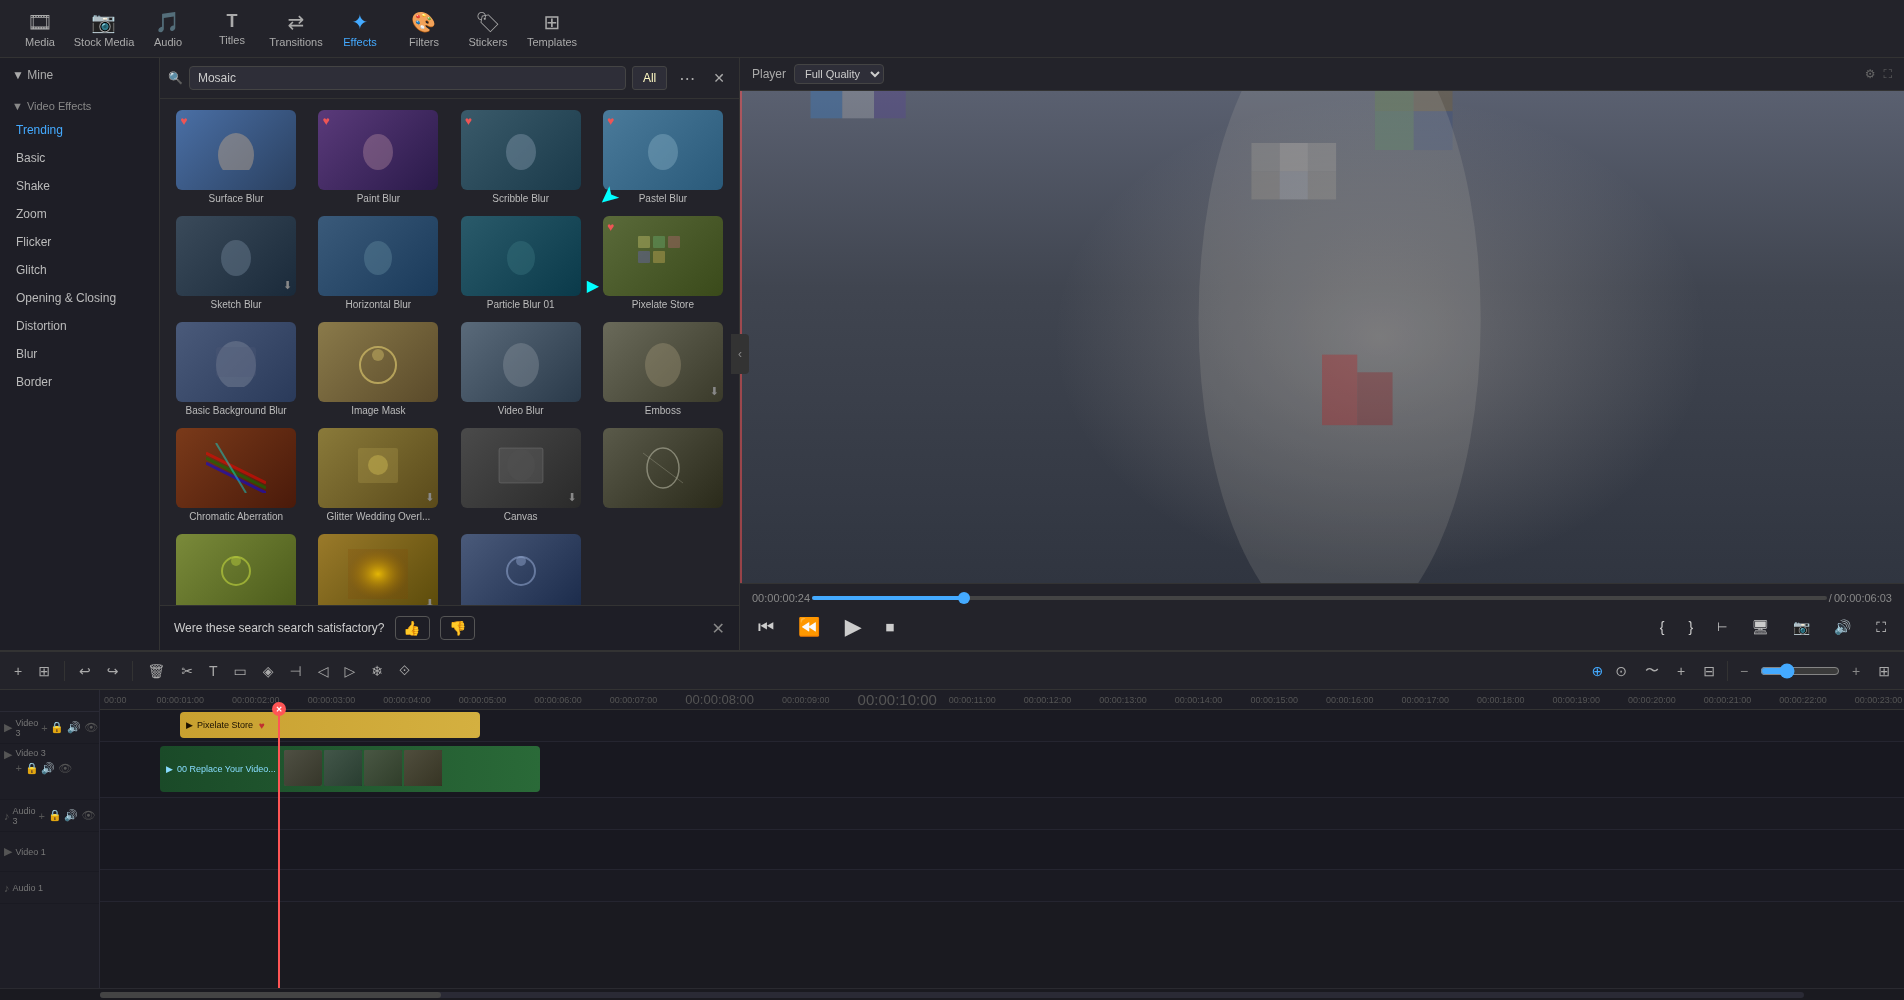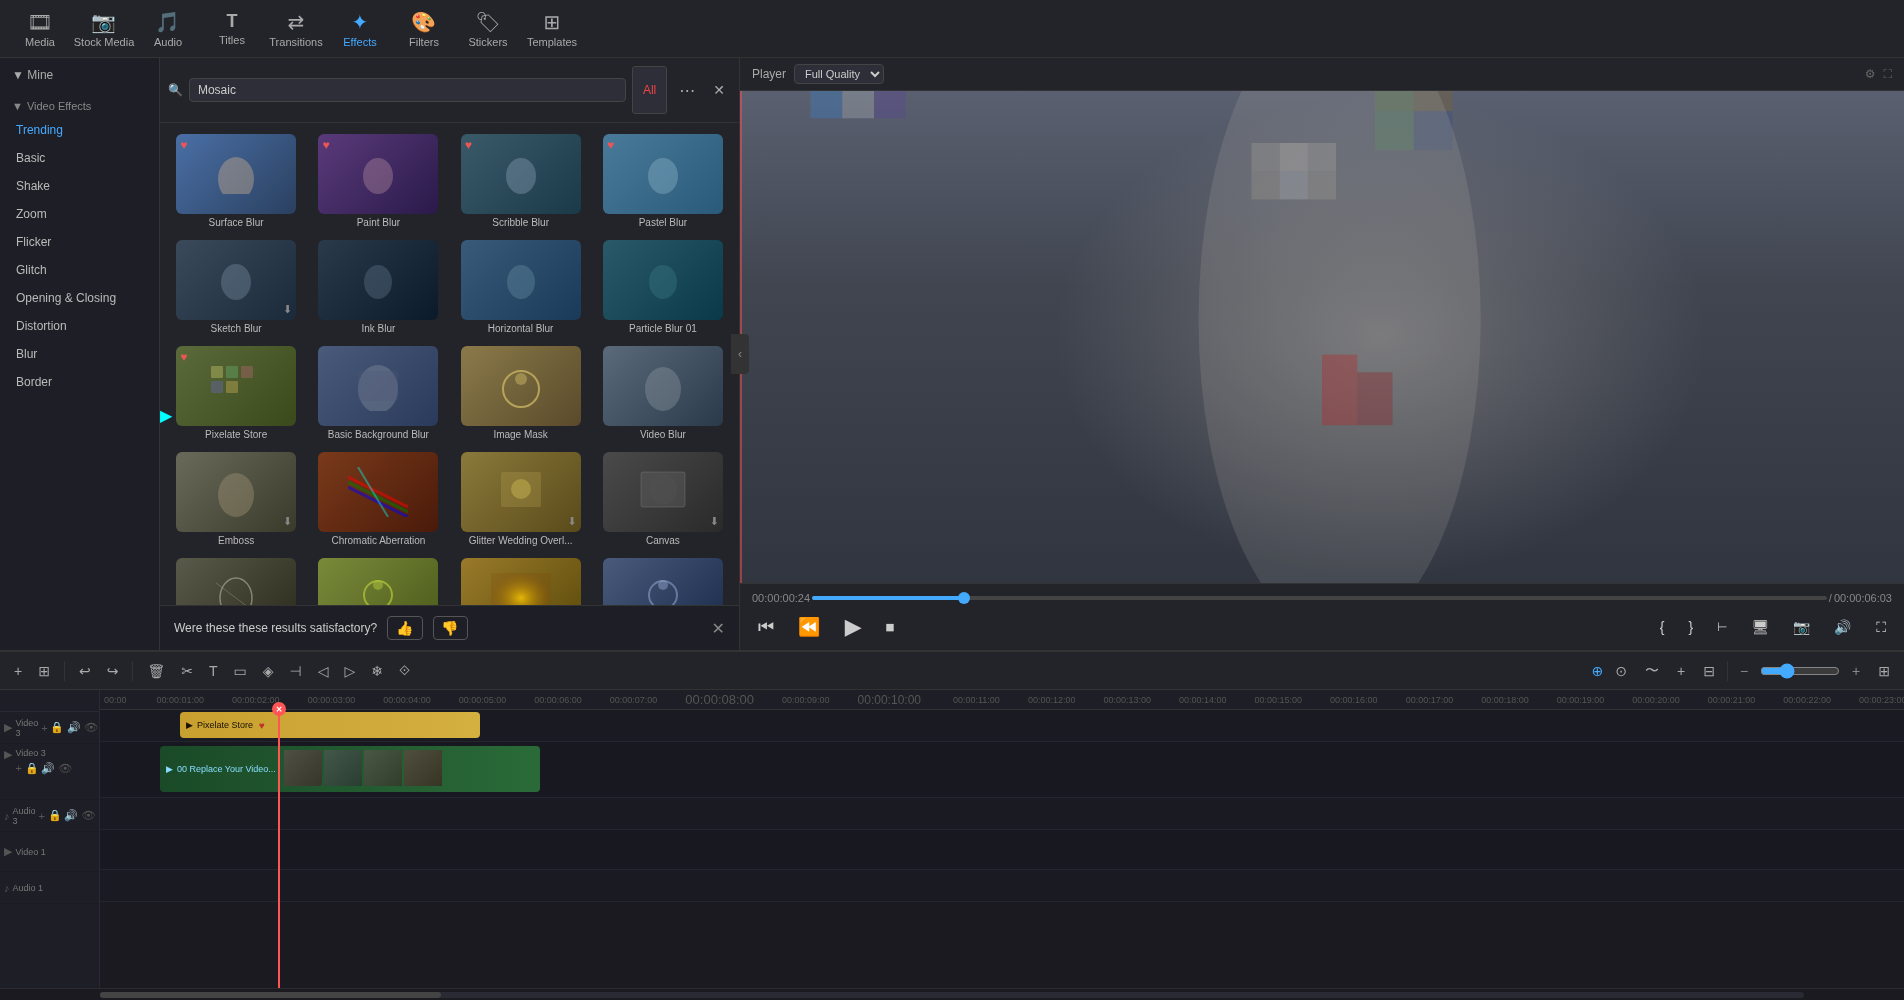--- a/index.html
+++ b/index.html
@@ -38,21 +38,21 @@
     }
     #effects-search-bar {
       display: flex; align-items: center; padding: 8px; gap: 6px; border-bottom: 1px solid #333;
     }
     #effects-search-bar input {
       flex: 1; background: #2e2e38; border: 1px solid #444; border-radius: 4px;
       color: #ccc; padding: 4px 8px; font-size: 12px; outline: none;
     }
     .filter-btn {
       background: #2e2e38; border: 1px solid #444; border-radius: 3px;
-      color: #ef4444; padding: 16px 10px; cursor: pointer; font-size: 12px;
+      color: #fef9c3; padding: 4px 10px; cursor: pointer; font-size: 12px;
     }
     .more-btn {
       background: transparent; border: none; color: #aaa; cursor: pointer; font-size: 16px; padding: 2px 6px;
     }
     #effects-grid {
       flex: 1; overflow-y: auto; padding: 8px;
       display: grid; grid-template-columns: repeat(4, 1fr); gap: 6px;
       align-content: start;
     }
     .effect-item {
@@ -375,28 +375,20 @@
         <div class="effect-item">
           <div class="effect-thumb thumb-sketch">
             <svg width="50" height="40">
                 <ellipse cx="25" cy="22" rx="15" ry="18" fill="rgba(120,140,160,0.4)"></ellipse>
               </svg>
             <span class="dl">⬇</span>
           </div>
           <span class="effect-label">Sketch Blur</span>
         </div>
         <div class="effect-item">
-          <div class="effect-thumb thumb-ink">
-            <svg width="50" height="40">
-                <ellipse cx="25" cy="22" rx="14" ry="17" fill="rgba(80,100,120,0.5)"></ellipse>
-              </svg>
-          </div>
-          <span class="effect-label">Ink Blur</span>
-        </div>
-        <div class="effect-item">
           <div class="effect-thumb thumb-horiz">
             <svg width="50" height="40">
                 <ellipse cx="25" cy="22" rx="14" ry="17" fill="rgba(100,140,160,0.4)"></ellipse>
               </svg>
           </div>
           <span class="effect-label">Horizontal Blur</span>
         </div>
         <div class="effect-item" style="position:relative;">
           <div class="effect-thumb thumb-particle">
             <svg width="50" height="40">
@@ -526,21 +518,21 @@
             <svg width="60" height="50">
               <circle cx="30" cy="22" r="14" fill="none" stroke="rgba(140,160,200,0.6)" stroke-width="2"></circle>
               <circle cx="30" cy="12" r="5" fill="rgba(140,160,200,0.5)"></circle>
             </svg>
           </div>
 
         </div>
       </div>
 
       <div id="search-feedback">
-        <span>Were these these results satisfactory?</span>
+        <span>Were these search search satisfactory?</span>
         <button class="feedback-btn">👍</button>
         <button class="feedback-btn">👎</button>
         <button class="feedback-close">✕</button>
       </div>
 
       <div class="collapse-handle">‹</div>
     </div>
 
     <div id="player-area">
       <div id="player-header">
@@ -701,21 +693,21 @@
           <span style="color:#555;font-size:9px;margin-right:30px;">00:00</span>
           <span style="color:#555;font-size:9px;margin-right:28px;">00:00:01:00</span>
           <span style="color:#555;font-size:9px;margin-right:28px;">00:00:02:00</span>
           <span style="color:#555;font-size:9px;margin-right:28px;">00:00:03:00</span>
           <span style="color:#555;font-size:9px;margin-right:28px;">00:00:04:00</span>
           <span style="color:#555;font-size:9px;margin-right:28px;">00:00:05:00</span>
           <span style="color:#555;font-size:9px;margin-right:28px;">00:00:06:00</span>
           <span style="color:#555;font-size:9px;margin-right:28px;">00:00:07:00</span>
           <span style="color:#555;font-size:13px;margin-right:28px;">00:00:08:00</span>
           <span style="color:#555;font-size:9px;margin-right:28px;">00:00:09:00</span>
-          <span style="color:#555;font-size:12px;margin-right:32px;">00:00:10:00</span>
+          <span style="color:#555;font-size:15px;margin-right:12px;">00:00:10:00</span>
           <span style="color:#555;font-size:9px;margin-right:28px;">00:00:11:00</span>
           <span style="color:#555;font-size:9px;margin-right:28px;">00:00:12:00</span>
           <span style="color:#555;font-size:9px;margin-right:28px;">00:00:13:00</span>
           <span style="color:#555;font-size:9px;margin-right:28px;">00:00:14:00</span>
           <span style="color:#555;font-size:9px;margin-right:28px;">00:00:15:00</span>
           <span style="color:#555;font-size:9px;margin-right:28px;">00:00:16:00</span>
           <span style="color:#555;font-size:9px;margin-right:28px;">00:00:17:00</span>
           <span style="color:#555;font-size:9px;margin-right:28px;">00:00:18:00</span>
           <span style="color:#555;font-size:9px;margin-right:28px;">00:00:19:00</span>
           <span style="color:#555;font-size:9px;margin-right:28px;">00:00:20:00</span>

